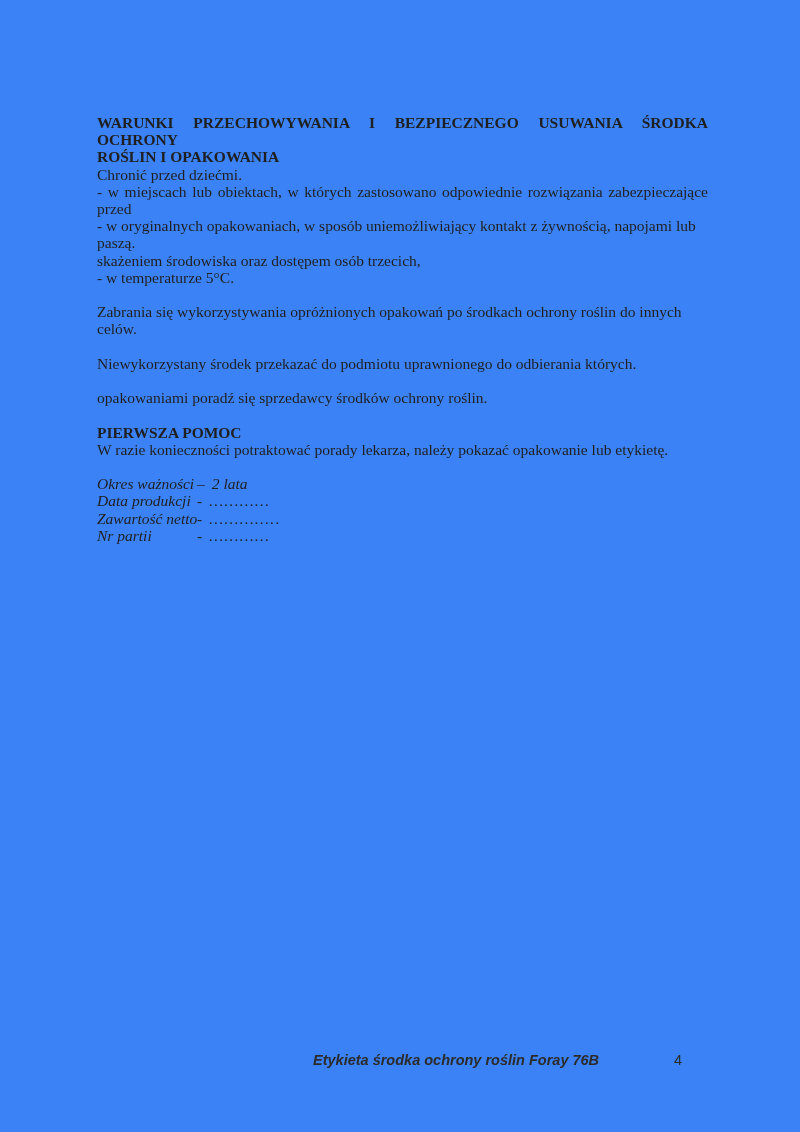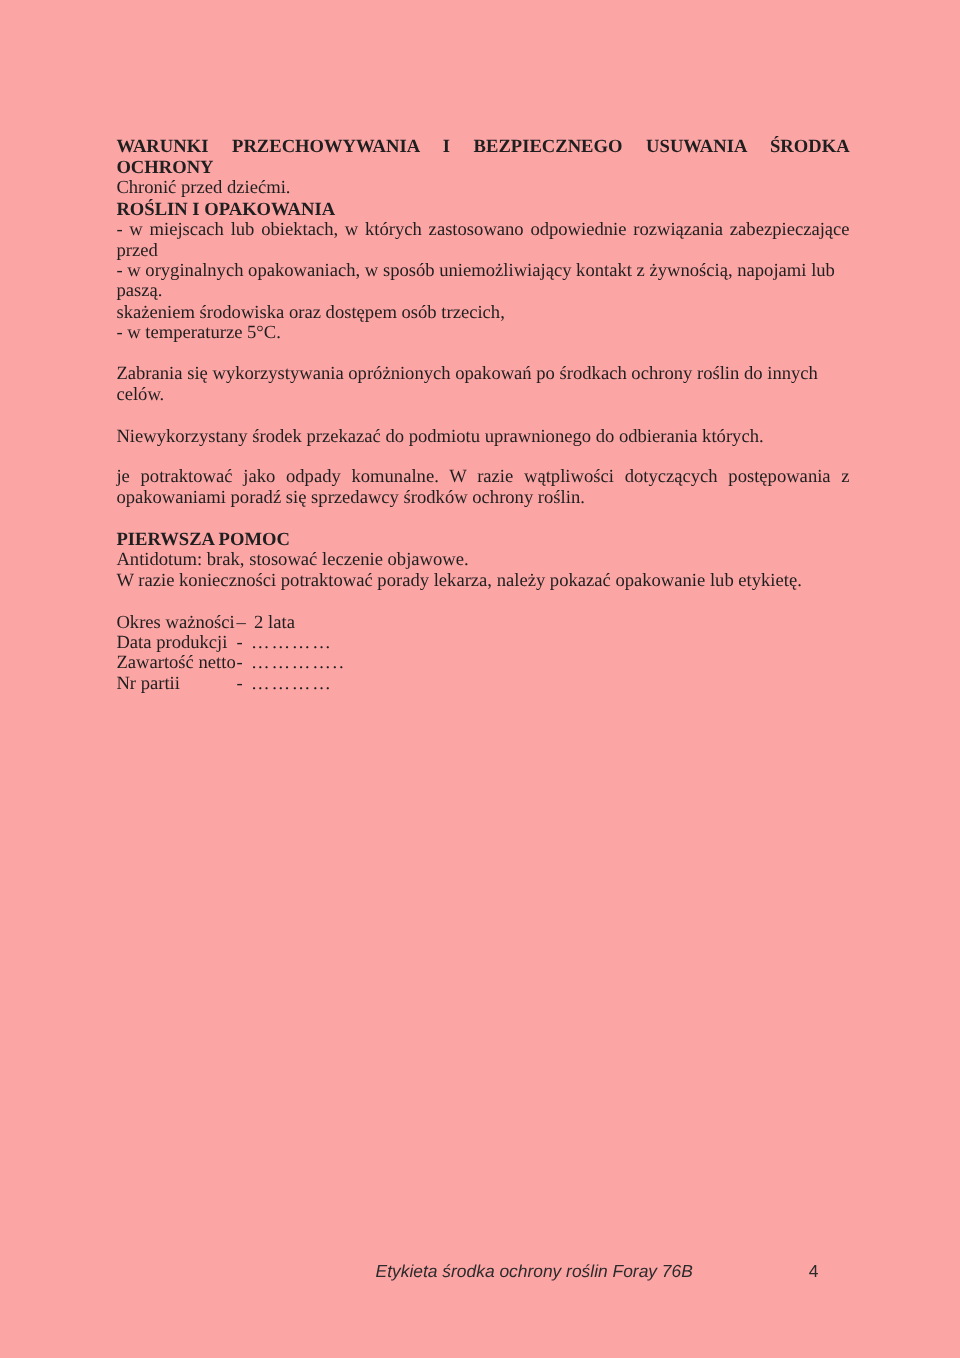--- a/index.html
+++ b/index.html
@@ -4,21 +4,21 @@
 <style>
   html, body {
     margin: 0;
     padding: 0;
     background: #ffffff;
   }
   .page {
     position: relative;
     width: 800px;
     height: 1132px;
-    background: #fca5a5;
+    background: #3b82f6;
     overflow: hidden;
     font-family: "Liberation Serif", "DejaVu Serif", serif;
     color: #1f1f1f;
   }
   .content {
     position: absolute;
     left: 97px;
     top: 114px;
     width: 611px;
     font-size: 15.5px;
@@ -31,70 +31,69 @@
   .bold { font-weight: bold; }
   .justify {
     text-align: justify;
     -moz-text-align-last: justify;
     text-align-last: justify;
   }
   .field-row {
     display: flex;
     min-height: 17.2px;
     align-items: baseline;
+    font-style: italic;
   }
   .field-label {
     flex: 0 0 100px;
     width: 100px;
     white-space: nowrap;
   }
   .field-sep { margin-right: 7px; }
   .field-value { letter-spacing: 1.5px; }
   .footer-title {
     position: absolute;
     left: 313px;
     top: 1052px;
     font-family: "Liberation Sans", "DejaVu Sans", sans-serif;
     font-style: italic;
-    font-weight: normal;
+    font-weight: bold;
     font-size: 14.5px;
     color: #2b2b2b;
   }
   .page-number {
     position: absolute;
     left: 674px;
     top: 1052px;
     font-family: "Liberation Sans", "DejaVu Sans", sans-serif;
     font-size: 14.5px;
     color: #2b2b2b;
   }
 </style>
 </head>
 <body>
 
 <div class="page">
 
   <div class="content">
     <div class="line bold justify">WARUNKI PRZECHOWYWANIA I BEZPIECZNEGO USUWANIA ŚRODKA OCHRONY</div>
+    <div class="line bold">ROŚLIN I OPAKOWANIA</div>
     <div class="line">Chronić przed dziećmi.</div>
-    <div class="line bold">ROŚLIN I OPAKOWANIA</div>
     <div class="line justify">- w miejscach lub obiektach, w których zastosowano odpowiednie rozwiązania zabezpieczające przed</div>
     <div class="line">- w oryginalnych opakowaniach, w sposób uniemożliwiający kontakt z żywnością, napojami lub paszą.</div>
     <div class="line">skażeniem środowiska oraz dostępem osób trzecich,</div>
     <div class="line">- w temperaturze 5°C.</div>
     <div class="line"></div>
     <div class="line">Zabrania się wykorzystywania opróżnionych opakowań po środkach ochrony roślin do innych celów.</div>
     <div class="line"></div>
     <div class="line">Niewykorzystany środek przekazać do podmiotu uprawnionego do odbierania których.</div>
     <div class="line"></div>
-    <div class="line justify">je potraktować jako odpady komunalne. W razie wątpliwości dotyczących postępowania z</div>
     <div class="line">opakowaniami poradź się sprzedawcy środków ochrony roślin.</div>
     <div class="line"></div>
     <div class="line bold">PIERWSZA POMOC</div>
-    <div class="line">Antidotum: brak, stosować leczenie objawowe.</div>
     <div class="line">W razie konieczności potraktować porady lekarza, należy pokazać opakowanie lub etykietę.</div>
     <div class="line"></div>
 
     <div class="field-row">
       <span class="field-label">Okres ważności</span>
       <span class="field-sep">–</span>
       <span>2 lata</span>
     </div>
     <div class="field-row">
       <span class="field-label">Data produkcji</span>

